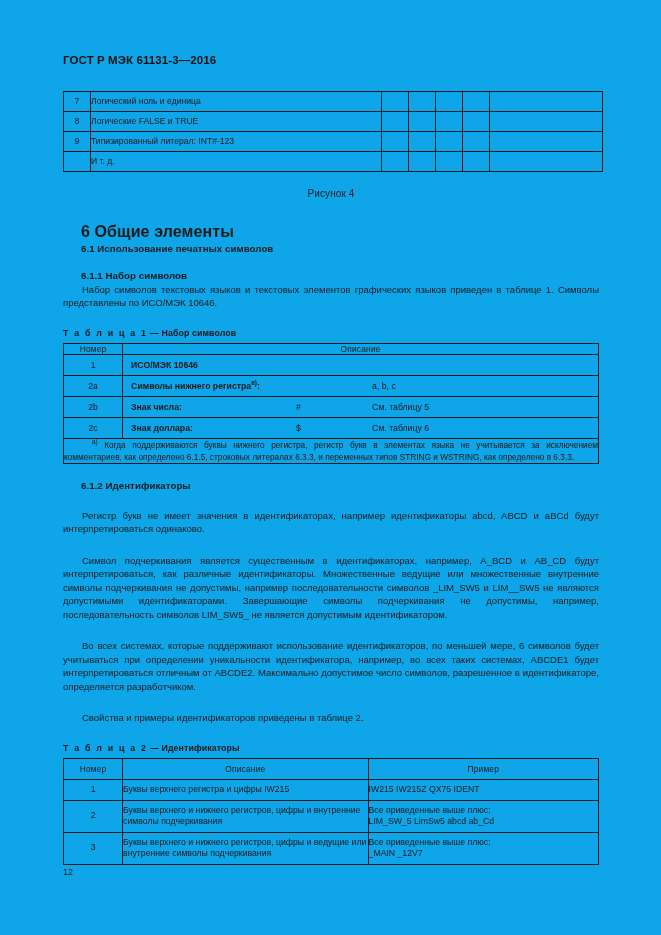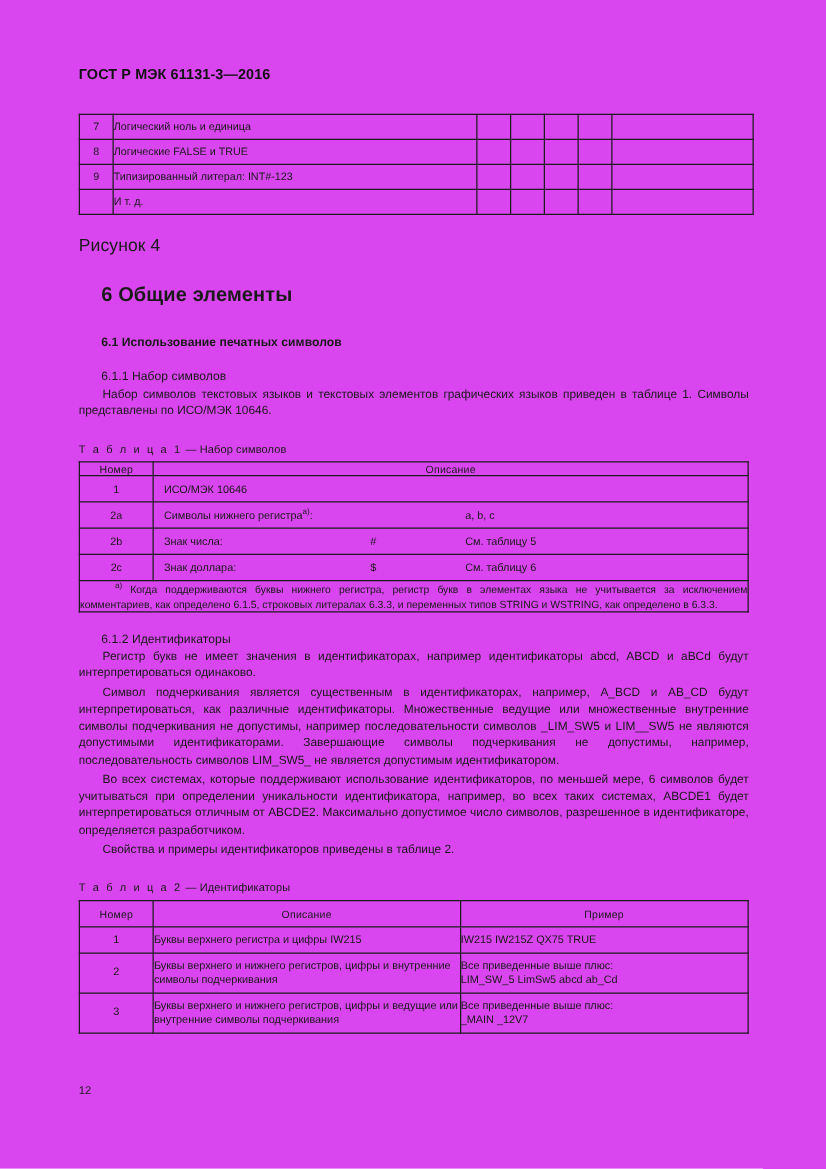--- a/index.html
+++ b/index.html
@@ -8,21 +8,21 @@
     background: #ffffff;
   }
   body {
     font-family: "Liberation Sans", sans-serif;
     color: #1a1a1a;
   }
   .page {
     position: relative;
     width: 661px;
     height: 935px;
-    background: #d946ef;
+    background: #0ea5e9;
     overflow: hidden;
     box-sizing: border-box;
   }
   .content {
     position: absolute;
     left: 63px;
     top: 0;
     width: 536px;
   }
 
@@ -64,78 +64,80 @@
 
   
   .top-table-wrap { margin-top: 25px; }
   table.top-table td { height: 19px; }
   .tt-num  { width: 27px; }
   .tt-desc { width: 291px; }
   .tt-e1, .tt-e2, .tt-e3, .tt-e4 { width: 27px; }
   .tt-e5 { width: 113px; }
 
   .figure-caption {
-    font-size: 14px;
+    text-align: center;
+    font-size: 10px;
     margin-top: 16px;
     letter-spacing: 0.1px;
   }
 
   
   h1.sec {
     font-size: 16px;
     font-weight: bold;
     margin: 24px 0 0 18px;
     letter-spacing: 0.1px;
   }
   h2.sec {
     font-size: 9.7px;
     font-weight: bold;
-    margin: 23px 0 0 18px;
+    margin: 2px 0 0 18px;
     letter-spacing: 0.05px;
   }
   h3.sec {
     font-size: 9.7px;
-    font-weight: normal;
+    font-weight: bold;
     margin: 16px 0 0 18px;
     letter-spacing: 0.05px;
   }
 
   
   p.body {
     font-size: 9.5px;
     line-height: 1.42;
     margin: 2px 0 0 0;
     text-align: justify;
     text-indent: 19px;
     hyphens: none;
   }
-  p.body.tight { margin-top: 2px; }
+  p.body.tight { margin-top: 18px; }
 
   
   .tbl-caption {
     font-size: 8.8px;
     margin: 18px 0 5px 0;
     letter-spacing: 0.1px;
+    font-weight: bold;
   }
   .tbl-caption .spaced {
     letter-spacing: 1.7px;
   }
 
   
   .t1-num  { width: 59px; }
   .t1-desc { width: 475px; }
   .t1-row td { height: 20px; }
   .desc-flex {
     display: flex;
     align-items: center;
     padding: 0 0 0 8px;
     height: 20px;
     font-size: 8.7px;
   }
-  .dsc-label { width: 165px; flex: none; }
+  .dsc-label { width: 165px; flex: none; font-weight: bold; }
   .dsc-sym   { width: 76px; flex: none; text-align: left; }
   .dsc-val   { flex: 1; }
   .sup {
     font-size: 6.4px;
     vertical-align: super;
     line-height: 0;
   }
   .footnote-cell {
     padding: 6px 9px 7px 9px;
     font-size: 8.3px;
@@ -320,21 +322,21 @@
         </colgroup>
       <tbody>
         <tr class="t2-hdr">
           <td class="hdr-cell">Номер</td>
           <td class="hdr-cell">Описание</td>
           <td class="hdr-cell">Пример</td>
         </tr>
         <tr class="t2-row">
           <td class="t2-cell center">1</td>
           <td class="t2-cell">Буквы верхнего регистра и цифры IW215</td>
-          <td class="t2-cell" style="white-space:pre-line">IW215 IW215Z QX75 TRUE</td>
+          <td class="t2-cell" style="white-space:pre-line">IW215 IW215Z QX75 IDENT</td>
         </tr>
         <tr class="t2-row2">
           <td class="t2-cell center">2</td>
           <td class="t2-cell">Буквы верхнего и нижнего регистров, цифры и внутренние символы подчеркивания</td>
           <td class="t2-cell" style="white-space:pre-line">Все приведенные выше плюс:
 LIM_SW_5 LimSw5 abcd ab_Cd</td>
         </tr>
         <tr class="t2-row2">
           <td class="t2-cell center">3</td>
           <td class="t2-cell">Буквы верхнего и нижнего регистров, цифры и ведущие или внутренние символы подчеркивания</td>

